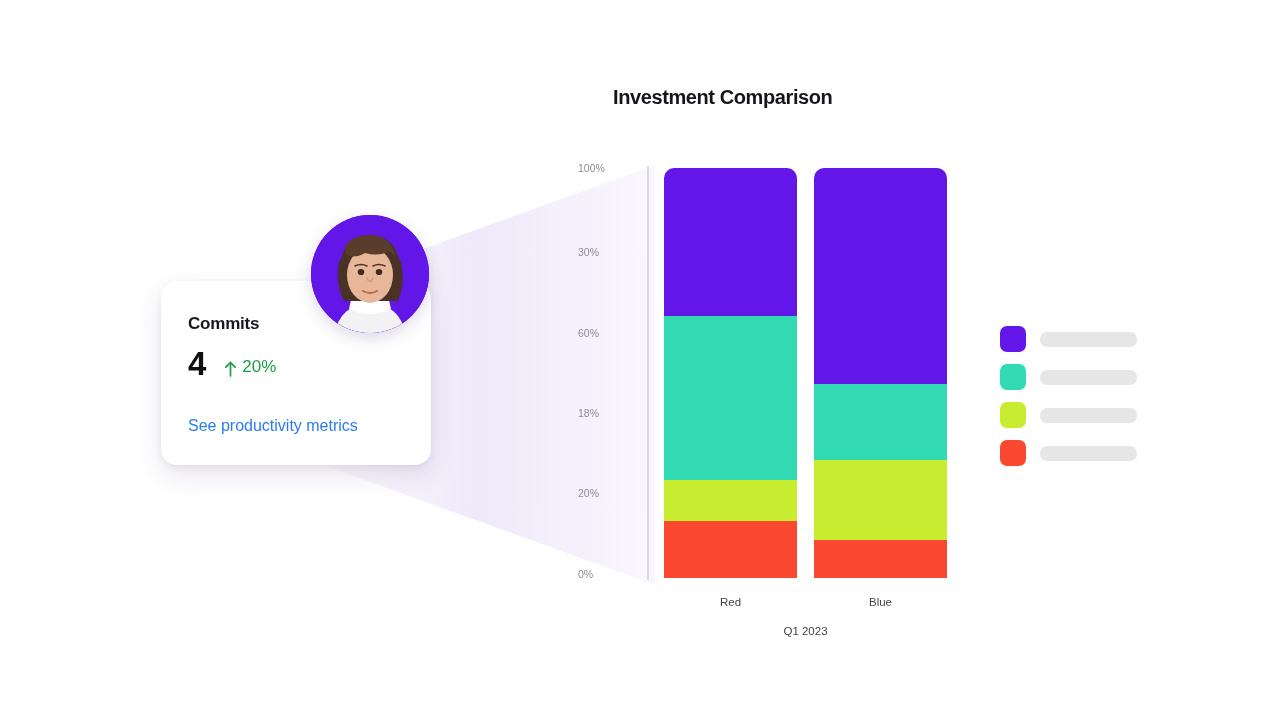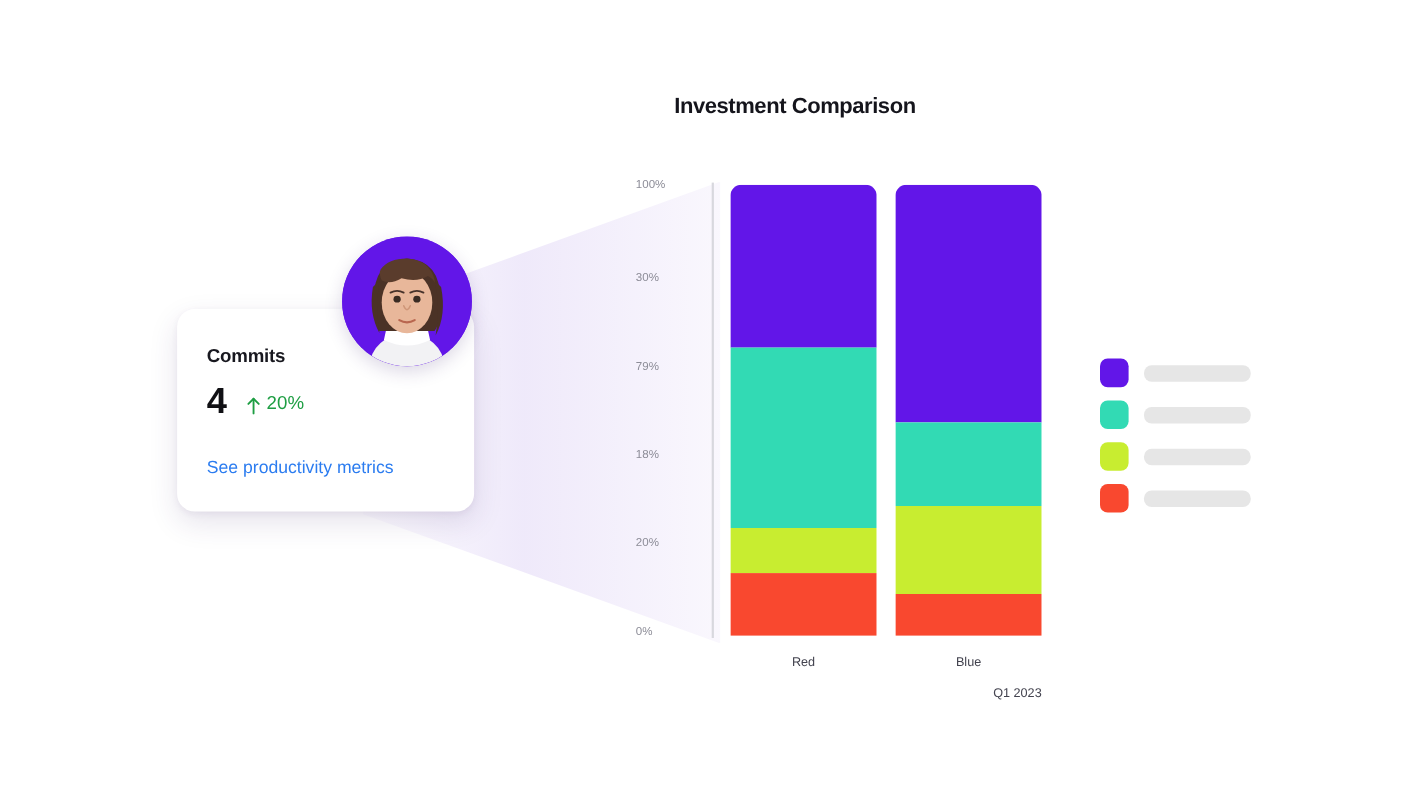--- a/index.html
+++ b/index.html
@@ -162,21 +162,21 @@
     font-size: 11.5px;
     color: #43434f;
   }
   .cat-red  { left: 64px; }
   .cat-blue { left: 214px; }
   .xaxis-label {
     position: absolute;
     bottom: 3px;
     left: 64px;
     width: 283px;
-    text-align: right;
+    text-align: center;
     font-size: 11.5px;
     color: #43434f;
   }
 
   
   .legend {
     position: absolute;
     left: 1000px;
     top: 326px;
     display: flex;
@@ -243,21 +243,21 @@
     </svg>
   </div>
 
   <div class="chart-title">Investment Comparison</div>
 
   <div class="plot">
     <div class="axis-line"></div>
 
     <div class="ytick" style="top:8px">100%</div>
     <div class="ytick" style="top:92px">30%</div>
-    <div class="ytick" style="top:173px">79%</div>
+    <div class="ytick" style="top:173px">60%</div>
     <div class="ytick" style="top:253px">18%</div>
     <div class="ytick" style="top:333px">20%</div>
     <div class="ytick" style="top:414px">0%</div>
 
     <div class="bar bar-red">
       <div class="seg" style="height: 36%; background: rgb(98, 22, 232);"></div>
       <div class="seg" style="height: 40%; background: rgb(50, 218, 180);"></div>
       <div class="seg" style="height: 10%; background: rgb(200, 237, 48);"></div>
       <div class="seg" style="height: 14%; background: rgb(249, 72, 47);"></div>
     </div>

